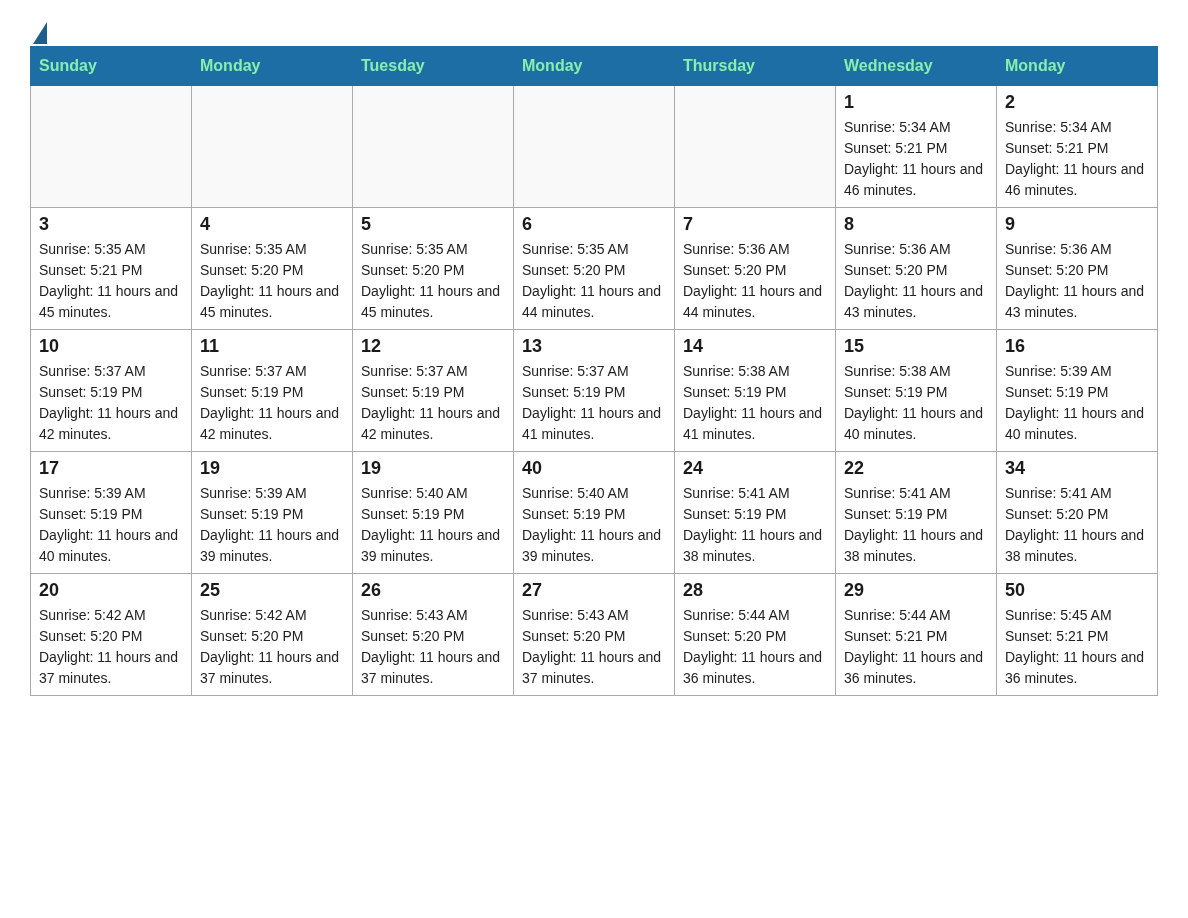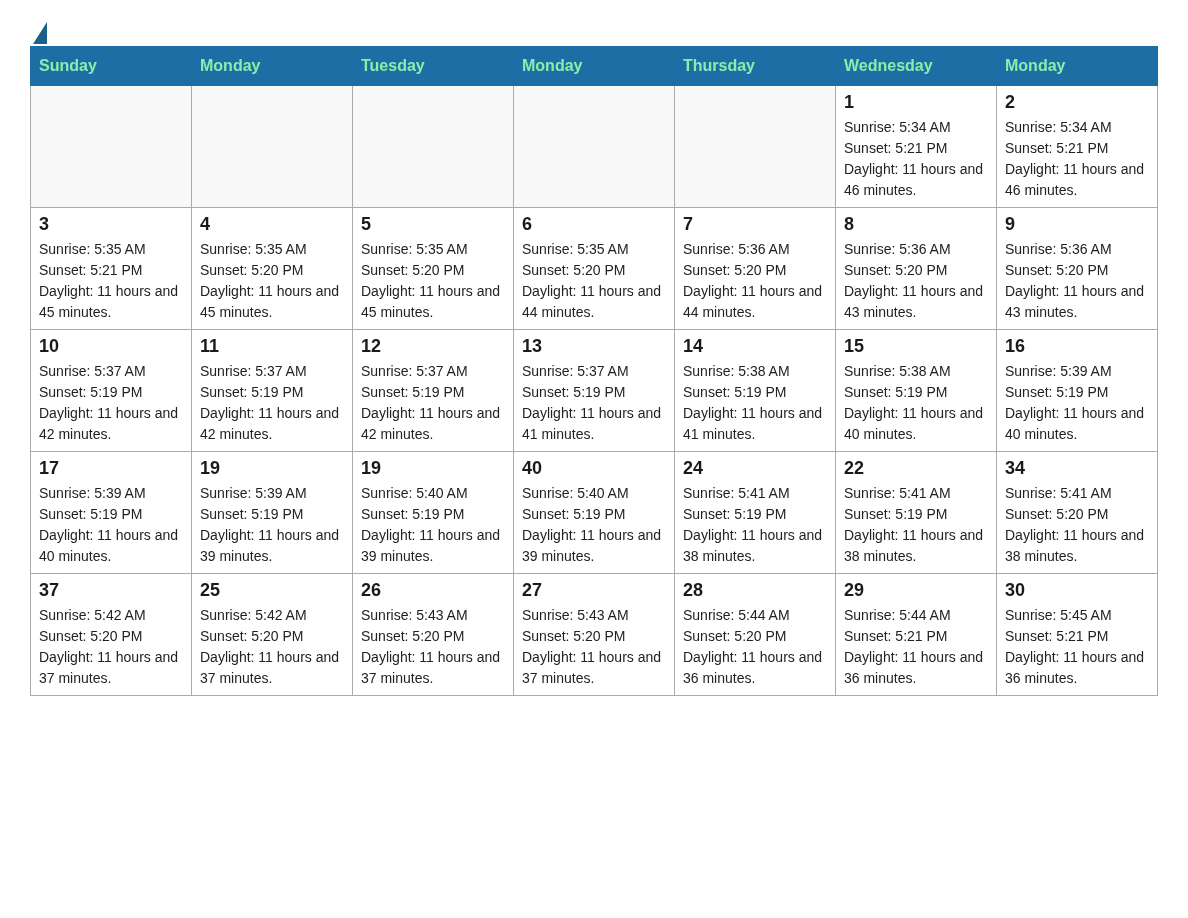--- a/index.html
+++ b/index.html
@@ -278,21 +278,21 @@
         </td>
         <td>
           <span class="day-number">34</span>
           <div class="day-info" style="white-space: pre-line;">Sunrise: 5:41 AM
 Sunset: 5:20 PM
 Daylight: 11 hours and 38 minutes.</div>
         </td>
       </tr>
       <tr>
         <td>
-          <span class="day-number">37</span>
+          <span class="day-number">20</span>
           <div class="day-info" style="white-space: pre-line;">Sunrise: 5:42 AM
 Sunset: 5:20 PM
 Daylight: 11 hours and 37 minutes.</div>
         </td>
         <td>
           <span class="day-number">25</span>
           <div class="day-info" style="white-space: pre-line;">Sunrise: 5:42 AM
 Sunset: 5:20 PM
 Daylight: 11 hours and 37 minutes.</div>
         </td>
@@ -314,20 +314,20 @@
 Sunset: 5:20 PM
 Daylight: 11 hours and 36 minutes.</div>
         </td>
         <td>
           <span class="day-number">29</span>
           <div class="day-info" style="white-space: pre-line;">Sunrise: 5:44 AM
 Sunset: 5:21 PM
 Daylight: 11 hours and 36 minutes.</div>
         </td>
         <td>
-          <span class="day-number">30</span>
+          <span class="day-number">50</span>
           <div class="day-info" style="white-space: pre-line;">Sunrise: 5:45 AM
 Sunset: 5:21 PM
 Daylight: 11 hours and 36 minutes.</div>
         </td>
       </tr>
     </tbody>
 </table>
 
 </body></html>

